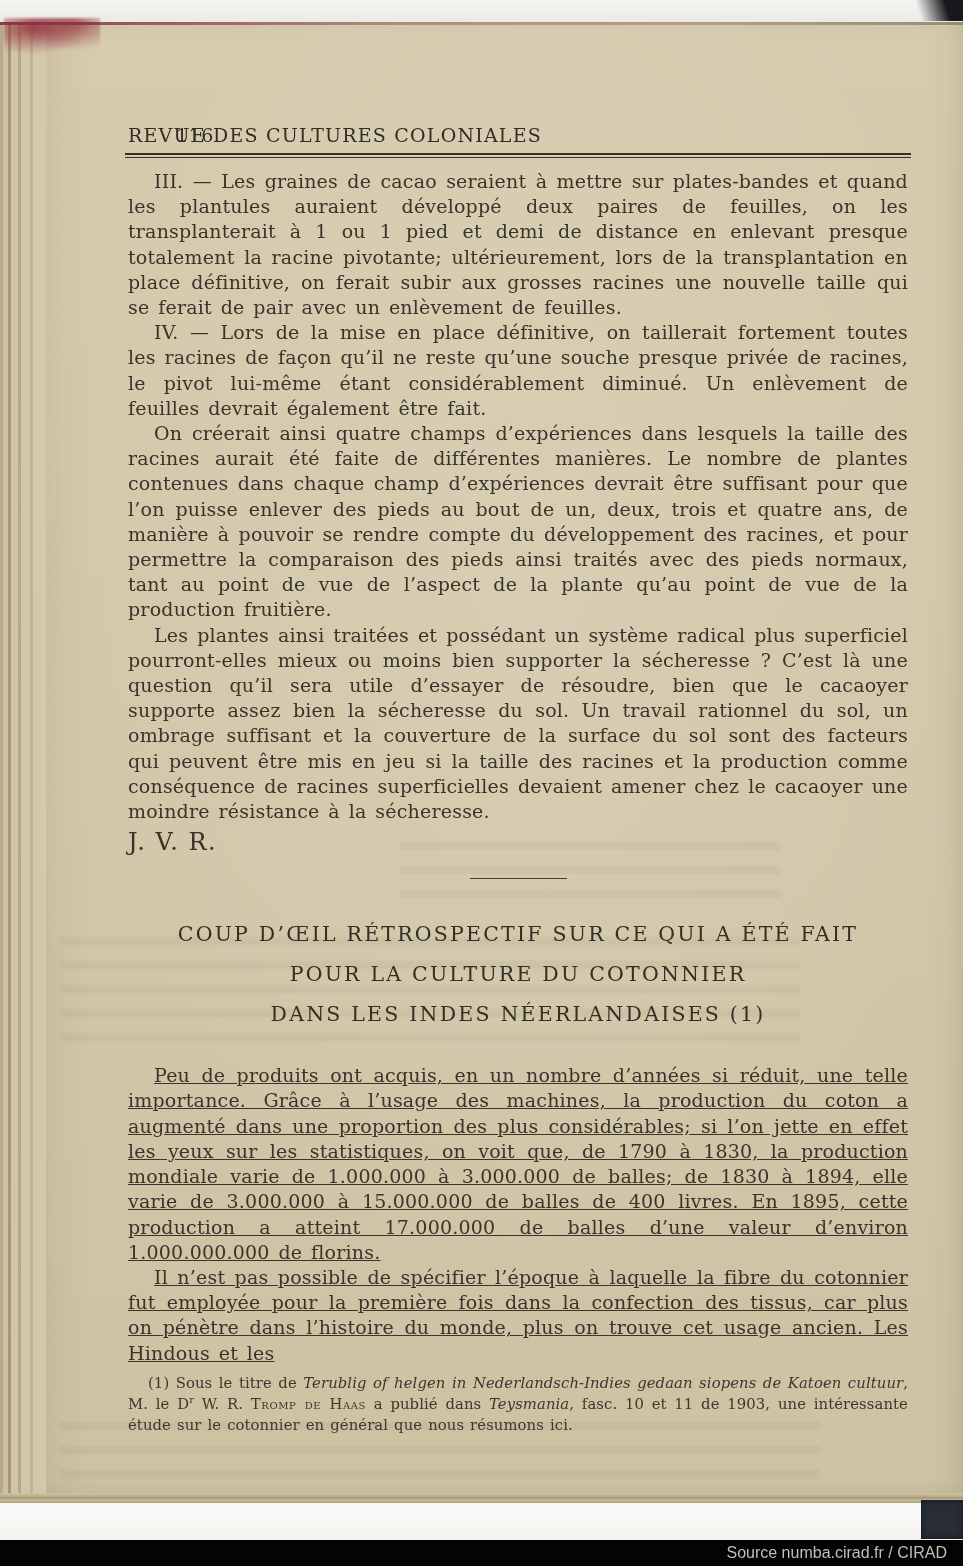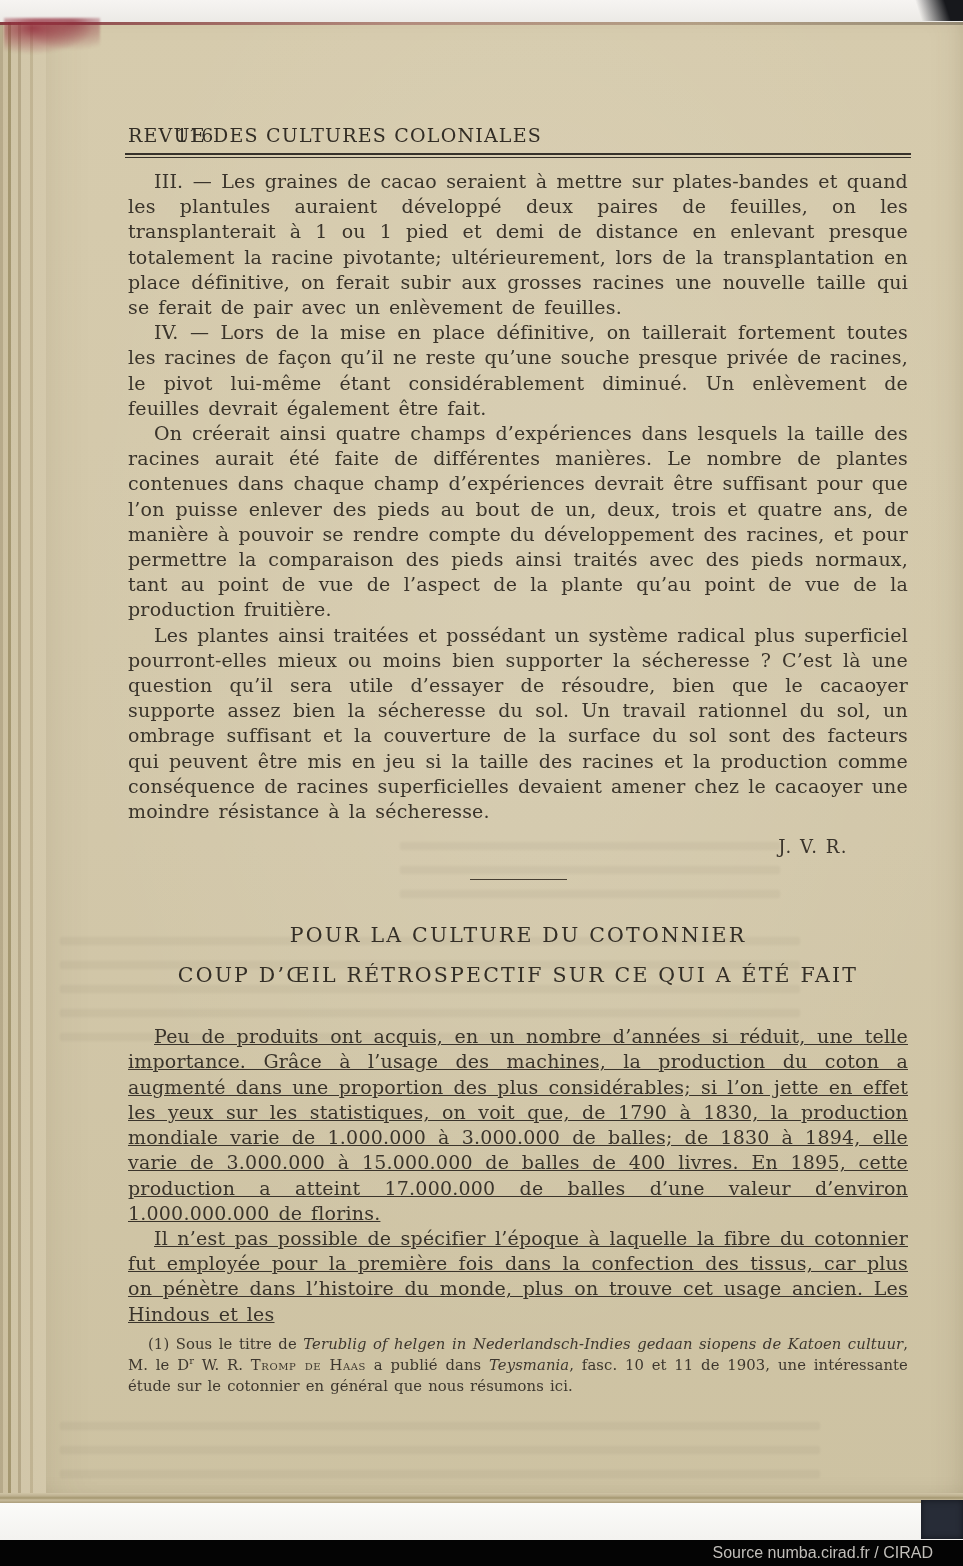--- a/index.html
+++ b/index.html
@@ -51,22 +51,22 @@
   .head-rule{
     position:absolute;top:131px;left:-3px;width:786px;height:2px;
     border-top:2.5px solid #36312a;border-bottom:1.3px solid #36312a;
   }
   .body-text{position:absolute;top:147px;left:0;width:780px;}
   .body-text p, .body-text2 p{
     margin:0;font-size:19px;line-height:25.2px;text-align:justify;
     text-indent:26px;letter-spacing:.2px;word-spacing:2.6px;color:#3a342b;
   }
   .signature{
-    margin-top:12px;text-align:right;padding-right:60px;
-    font-size:18px;letter-spacing:1.5px;color:#39332a;
+    margin-top:4px;text-align:left;padding-right:60px;
+    font-size:24px;letter-spacing:1.5px;color:#39332a;
   }
   .separator{
     width:97px;height:0;border-top:1.6px solid #463e32;
     margin:22px auto 0 auto;
   }
   .article-title{
     margin-top:35px;text-align:center;color:#332e26;
     font-size:20.5px;line-height:40px;letter-spacing:2.2px;font-weight:500;
   }
   .body-text2{margin-top:29px;text-decoration:underline;}
@@ -94,21 +94,21 @@
   }
   .bottom-white{position:absolute;left:0;top:1503px;width:963px;height:37px;background:linear-gradient(180deg,#fbfbf9,#f3f2ef);}
   .corner-br{
     position:absolute;right:0;top:1500px;width:42px;height:39px;background:#272c37;
     box-shadow:inset 0 0 6px rgba(0,0,0,.5);
   }
   .source-bar{
     position:absolute;left:0;top:1540px;width:963px;height:26px;background:#040404;
     display:flex;align-items:center;justify-content:flex-end;
     font-family:"Liberation Sans","DejaVu Sans",sans-serif;
-    font-size:16px;color:#c2bfba;box-sizing:border-box;padding-right:30px;
+    font-size:16px;color:#c2bfba;box-sizing:border-box;padding-right:16px;
   }
 </style>
 </head>
 <body>
 
 <div class="stage">
 
   <div class="top-strip"></div>
   <div class="corner-tr"></div>
 
@@ -132,22 +132,23 @@
       <div class="body-text">
         <p>III. — Les graines de cacao seraient à mettre sur plates-bandes et quand les plantules auraient développé deux paires de feuilles, on les transplanterait à 1 ou 1 pied et demi de distance en enlevant presque totalement la racine pivotante; ultérieurement, lors de la transplantation en place définitive, on ferait subir aux grosses racines une nouvelle taille qui se ferait de pair avec un enlèvement de feuilles.</p>
         <p>IV. — Lors de la mise en place définitive, on taillerait fortement toutes les racines de façon qu’il ne reste qu’une souche presque privée de racines, le pivot lui-même étant considérablement diminué. Un enlèvement de feuilles devrait également être fait.</p>
         <p>On créerait ainsi quatre champs d’expériences dans lesquels la taille des racines aurait été faite de différentes manières. Le nombre de plantes contenues dans chaque champ d’expériences devrait être suffisant pour que l’on puisse enlever des pieds au bout de un, deux, trois et quatre ans, de manière à pouvoir se rendre compte du développement des racines, et pour permettre la comparaison des pieds ainsi traités avec des pieds normaux, tant au point de vue de l’aspect de la plante qu’au point de vue de la production fruitière.</p>
         <p>Les plantes ainsi traitées et possédant un système radical plus superficiel pourront-elles mieux ou moins bien supporter la sécheresse ? C’est là une question qu’il sera utile d’essayer de résoudre, bien que le cacaoyer supporte assez bien la sécheresse du sol. Un travail rationnel du sol, un ombrage suffisant et la couverture de la surface du sol sont des facteurs qui peuvent être mis en jeu si la taille des racines et la production comme conséquence de racines superficielles devaient amener chez le cacaoyer une moindre résistance à la sécheresse.</p>
         <div class="signature">J. V. R.</div>
 
         <div class="separator"></div>
 
         <div class="article-title">
+          <div>COUP D’ŒIL RÉTROSPECTIF SUR CE QUI A ÉTÉ FAIT</div>
           <div>POUR LA CULTURE DU COTONNIER</div>
-          <div>COUP D’ŒIL RÉTROSPECTIF SUR CE QUI A ÉTÉ FAIT</div>
+          <div>DANS LES INDES NÉERLANDAISES (1)</div>
         </div>
 
         <div class="body-text2">
           <p>Peu de produits ont acquis, en un nombre d’années si réduit, une telle importance. Grâce à l’usage des machines, la production du coton a augmenté dans une proportion des plus considérables; si l’on jette en effet les yeux sur les statistiques, on voit que, de 1790 à 1830, la production mondiale varie de 1.000.000 à 3.000.000 de balles; de 1830 à 1894, elle varie de 3.000.000 à 15.000.000 de balles de 400 livres. En 1895, cette production a atteint 17.000.000 de balles d’une valeur d’environ 1.000.000.000 de florins.</p>
           <p>Il n’est pas possible de spécifier l’époque à laquelle la fibre du cotonnier fut employée pour la première fois dans la confection des tissus, car plus on pénètre dans l’histoire du monde, plus on trouve cet usage ancien. Les Hindous et les</p>
         </div>
 
         <div class="footnote"><span class="indent"></span><span>(1) Sous le titre de </span><span class="it">Terublig of helgen in Nederlandsch-Indies gedaan siopens de Katoen cultuur</span><span>, M. le D</span><sup>r</sup><span> W. R. </span><span class="sc">Tromp de Haas</span><span> a publié dans </span><span class="it">Teysmania</span><span>, fasc. 10 et 11 de 1903, une intéressante étude sur le cotonnier en général que nous résumons ici.</span></div>
       </div>
     </div>

